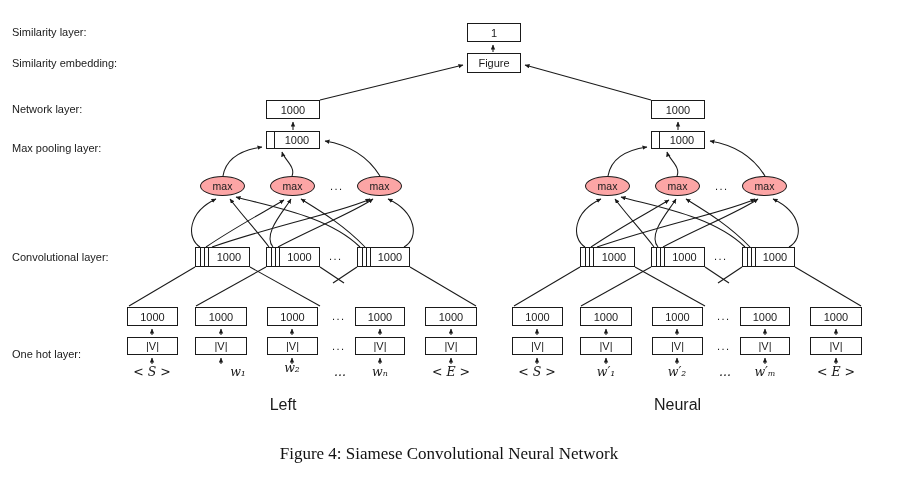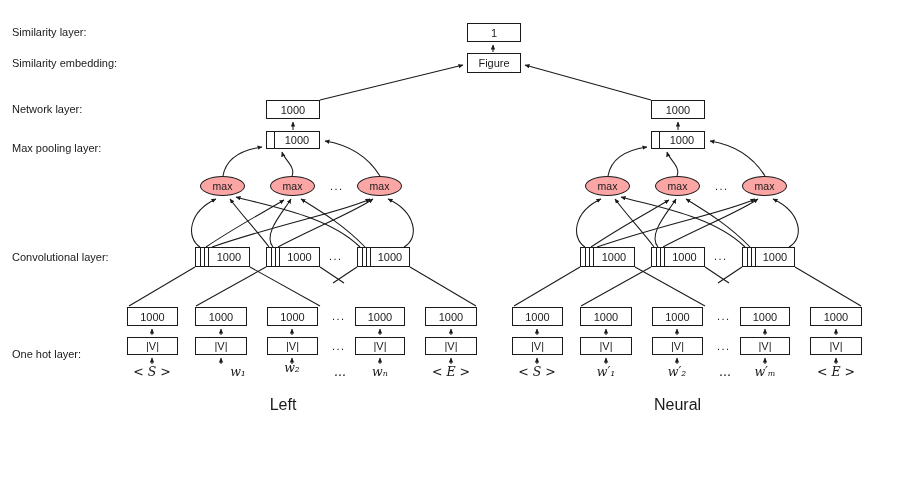--- a/index.html
+++ b/index.html
@@ -192,13 +192,14 @@
   <div class="bx" style="left:810px;top:337px;width:52px;height:18px">|V|</div>
 
   <div class="word" style="left:509px;top:364px">&lt; S &gt;</div>
   <div class="word" style="left:578px;top:364px">w′₁</div>
   <div class="word" style="left:649px;top:364px">w′₂</div>
   <div class="word" style="left:697px;top:364px">...</div>
   <div class="word" style="left:737px;top:364px">w′ₘ</div>
   <div class="word" style="left:808px;top:364px">&lt; E &gt;</div>
   <div class="branchlbl" style="left:654px;top:396px">Neural</div>
 
+  <div class="caption">Figure 4: Siamese Convolutional Neural Network</div>
 </div>
 
 </body></html>

